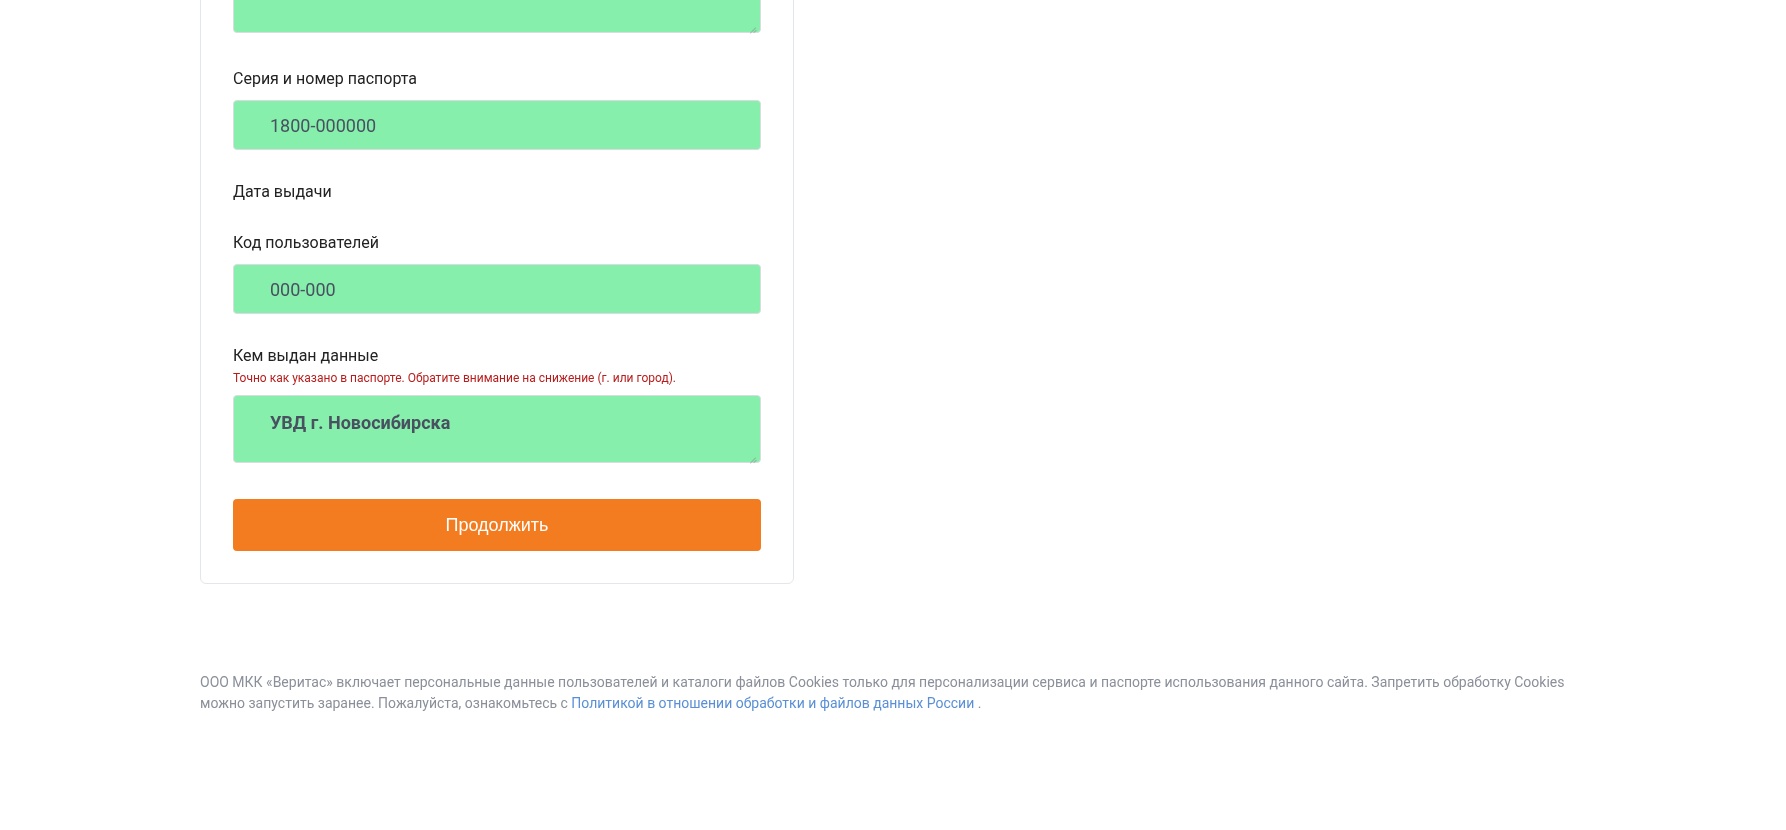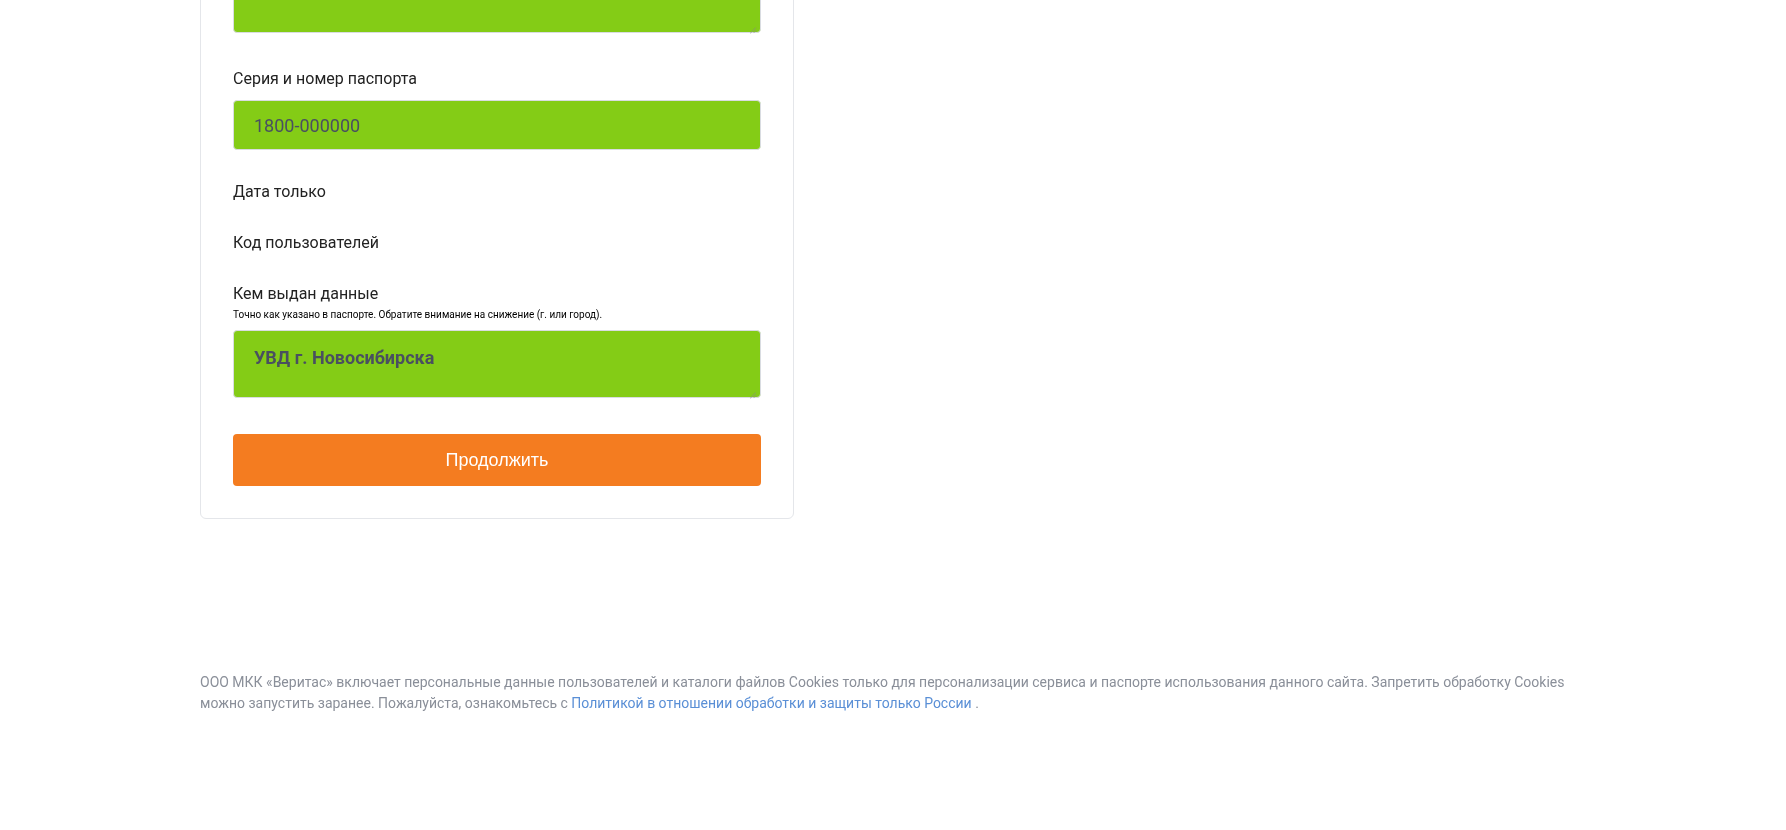--- a/index.html
+++ b/index.html
@@ -28,35 +28,35 @@
   .field-group {
     margin-top: 32px;
   }
   .field-label {
     font-size: 16px;
     color: #222;
     margin-bottom: 12px;
     display: block;
   }
   .field-hint {
-    font-size: 10px;
-    color: #000000;
+    font-size: 12px;
+    color: #b91c1c;
     margin-top: -6px;
     margin-bottom: 10px;
     display: block;
   }
   textarea.input, input.input {
     width: 100%;
     border: 1px solid #d9dce1;
     border-radius: 4px;
-    padding: 14px 20px;
+    padding: 14px 36px;
     font-size: 18px;
     font-family: inherit;
     color: #495060;
-    background: #84cc16;
+    background: #86efac;
     resize: both;
     line-height: 1.4;
   }
   textarea.input {
     height: 70px;
     resize: none;
     position: relative;
     font-weight: bold;
   }
   input.input { height: 50px; }
@@ -133,37 +133,38 @@
         <span class="resize-handle"></span>
       </div>
     </div>
 
     <div class="field-group">
       <label class="field-label">Серия и номер паспорта</label>
       <input class="input" type="text" value="1800-000000" style="">
     </div>
 
     <div class="field-group">
-      <label class="field-label">Дата только</label>
+      <label class="field-label">Дата выдачи</label>
     </div>
 
     <div class="field-group">
       <label class="field-label">Код пользователей</label>
+      <input class="input" type="text" value="000-000" style="">
     </div>
 
     <div class="field-group">
       <label class="field-label">Кем выдан данные</label>
       <span class="field-hint">Точно как указано в паспорте. Обратите внимание на снижение (г. или город).</span>
       <div class="textarea-wrap">
         <textarea class="input ta-second" style="">УВД г. Новосибирска</textarea>
         <span class="resize-handle"></span>
       </div>
     </div>
 
     <button class="btn-primary">Продолжить</button>
 
   </div>
 
   <div class="footer-note">
-    <span>ООО МКК «Веритас» включает персональные данные пользователей и каталоги файлов Cookies только для персонализации сервиса и паспорте использования данного сайта. Запретить обработку Cookies можно запустить заранее. Пожалуйста, ознакомьтесь с </span><a href="#">Политикой в отношении обработки и защиты только России</a><span> .</span>
+    <span>ООО МКК «Веритас» включает персональные данные пользователей и каталоги файлов Cookies только для персонализации сервиса и паспорте использования данного сайта. Запретить обработку Cookies можно запустить заранее. Пожалуйста, ознакомьтесь с </span><a href="#">Политикой в отношении обработки и файлов данных России</a><span> .</span>
   </div>
 
 </div>
 
 </body></html>

